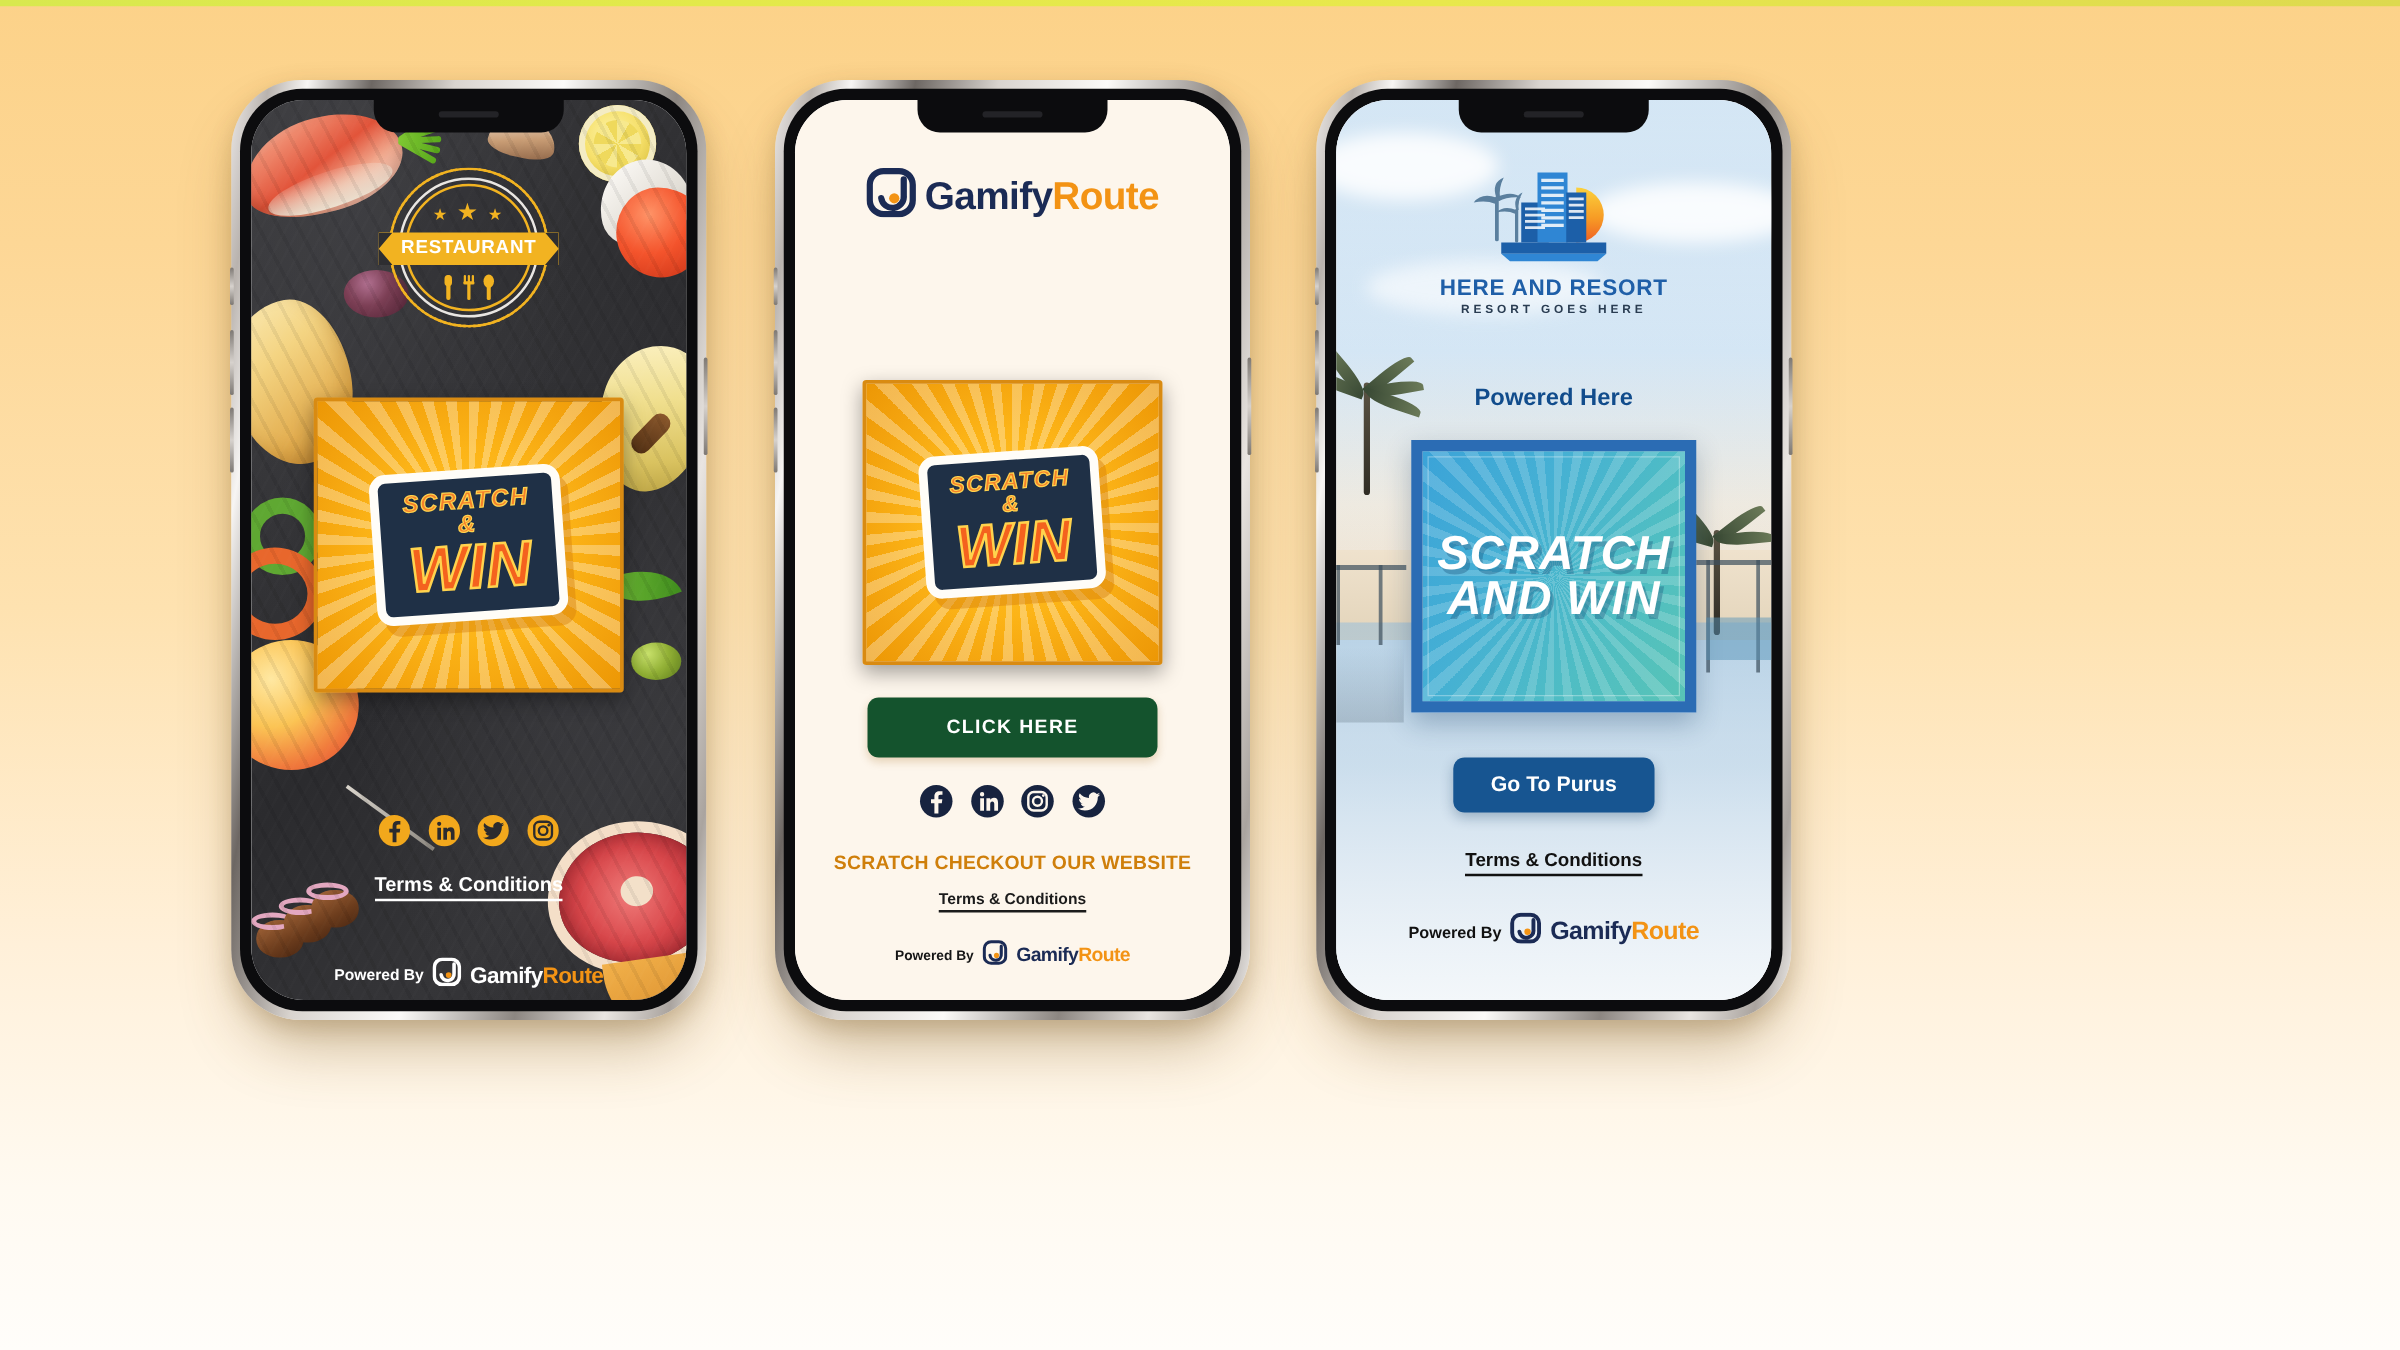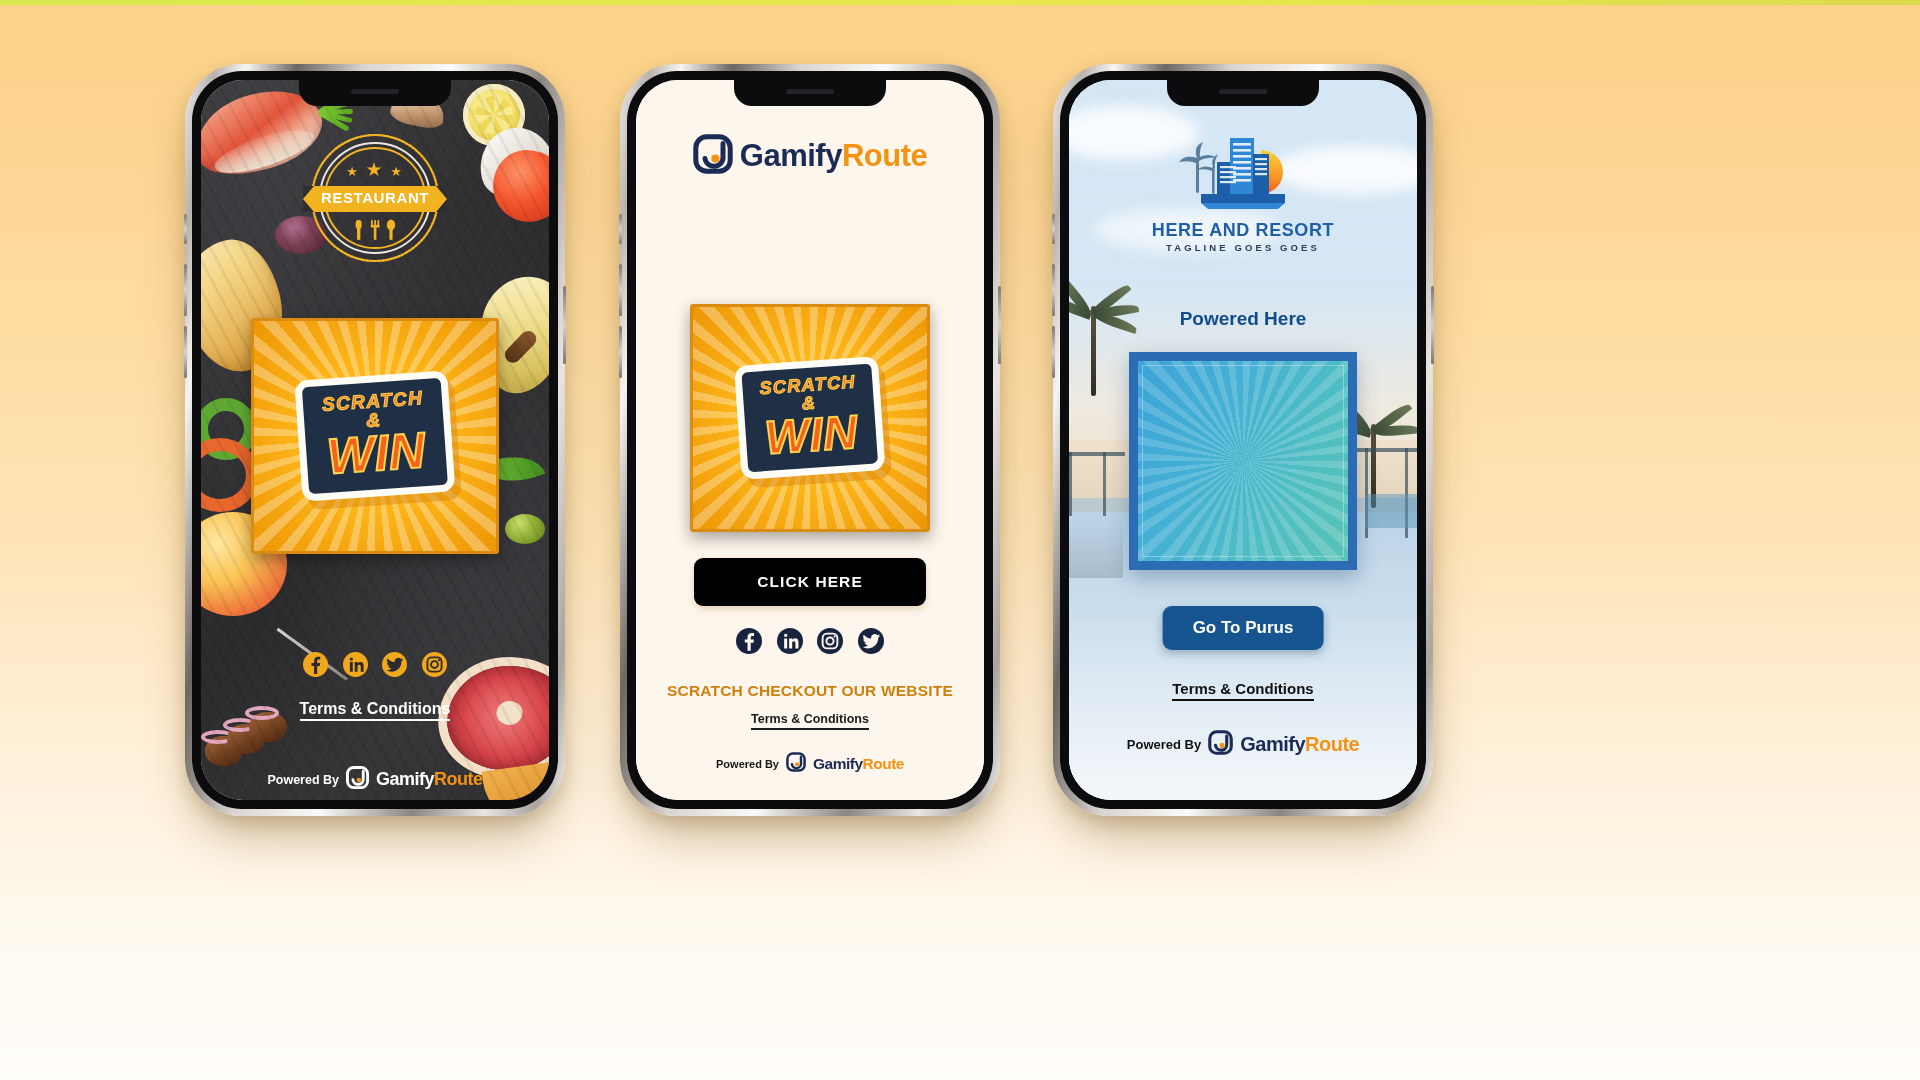--- a/index.html
+++ b/index.html
@@ -145,21 +145,21 @@
 
   
   #phone2{ left:620px; top:64px; }
   .p2-bg{ position:absolute; inset:0; background:#fdf6ec; }
   .p2-head{ position:absolute; left:0; right:0; top:54px; text-align:center; }
   .p2-sub{ position:absolute; left:26px; right:26px; top:128px; text-align:center;
     color:#d9811a; font-weight:800; font-size:16.5px; line-height:1.33;}
   .p2-card{ position:absolute; left:50%; transform:translateX(-50%); top:224px;
     width:240px; height:228px; }
   .p2-btn{ position:absolute; left:50%; transform:translateX(-50%); top:478px;
-    width:232px; height:48px; border-radius:9px; background:#000000; border:none; cursor:pointer;
+    width:232px; height:48px; border-radius:9px; background:#14532d; border:none; cursor:pointer;
     color:#fff; font-weight:700; font-size:15.5px; letter-spacing:1.1px;
     display:flex; align-items:center; justify-content:center;
     box-shadow:0 3px 7px rgba(150,90,5,.22);}
   .p2-website{ position:absolute; left:0; right:0; top:602px; text-align:center;
     color:#cf7f0b; font-weight:800; font-size:15.5px; letter-spacing:.2px;}
   .p2-tc{ top:632px; color:#1b1b1b; font-size:12.5px;}
   .p2-pw{ top:672px; }
 
   
   #phone3{ left:1053px; top:64px; }
@@ -512,27 +512,31 @@
               <rect x="88" y="34" width="12" height="2.2"></rect>
                 <rect x="88" y="39" width="12" height="2.2"></rect>
               <rect x="88" y="44" width="12" height="2.2"></rect>
                 <rect x="88" y="49" width="12" height="2.2"></rect>
             </g>
             <rect x="34" y="70" width="84" height="9" fill="#1c5fa8"></rect>
             <path d="M34 79 h84 l-7 6 h-70 z" fill="#2f86d4"></path>
           </svg>
         </div>
         <div class="hr-name">HERE AND RESORT</div>
-        <div class="hr-tag">TAGLINE GOES GOES</div>
+        <div class="hr-tag">RESORT GOES HERE</div>
       </div>
 
       <div class="p3-scratch-label">Powered Here</div>
 
       <div class="p3-card">
         <div class="inner-line"></div>
+        <div class="p3-card-txt">
+          <div style="font-size:38px;">SCRATCH</div>
+          <div style="font-size:38px;">AND WIN</div>
+        </div>
       </div>
 
       <button class="p3-btn">Go To Purus</button>
 
       <a class="tc p3-tc" href="#" style="text-decoration:none;">
         <span>Terms &amp; Conditions</span>
       </a>
 
       <div class="powered p3-pw">
         <span class="pb" style="color:#111;font-size:13px;">Powered By</span>

